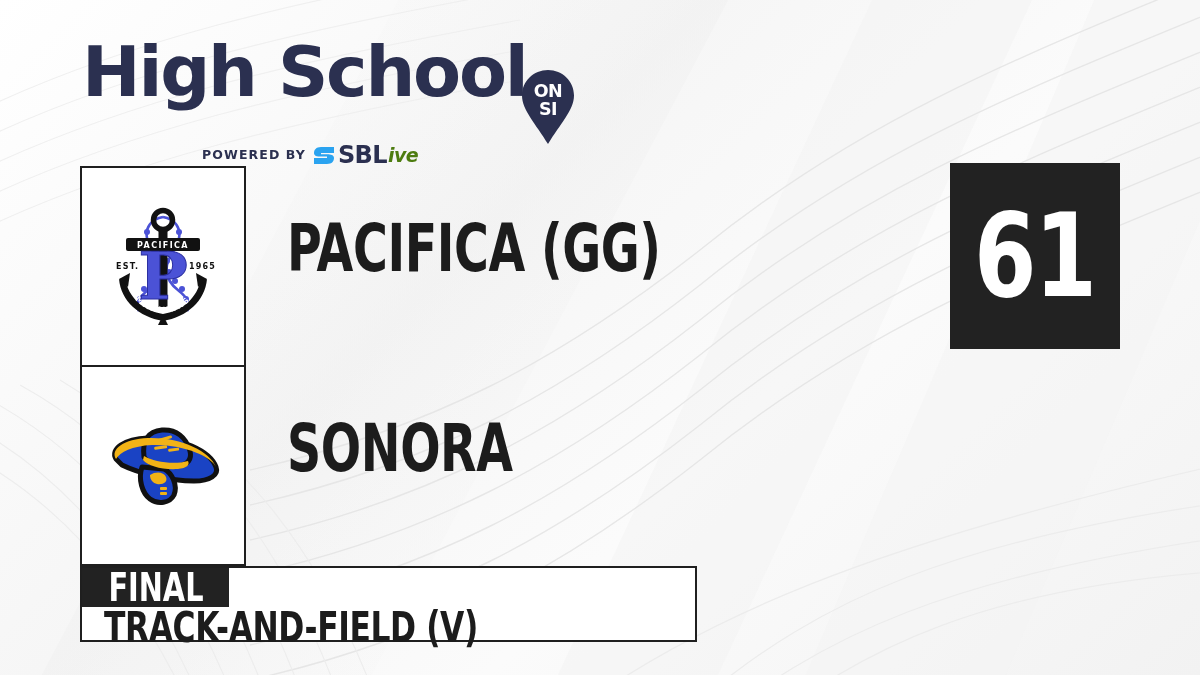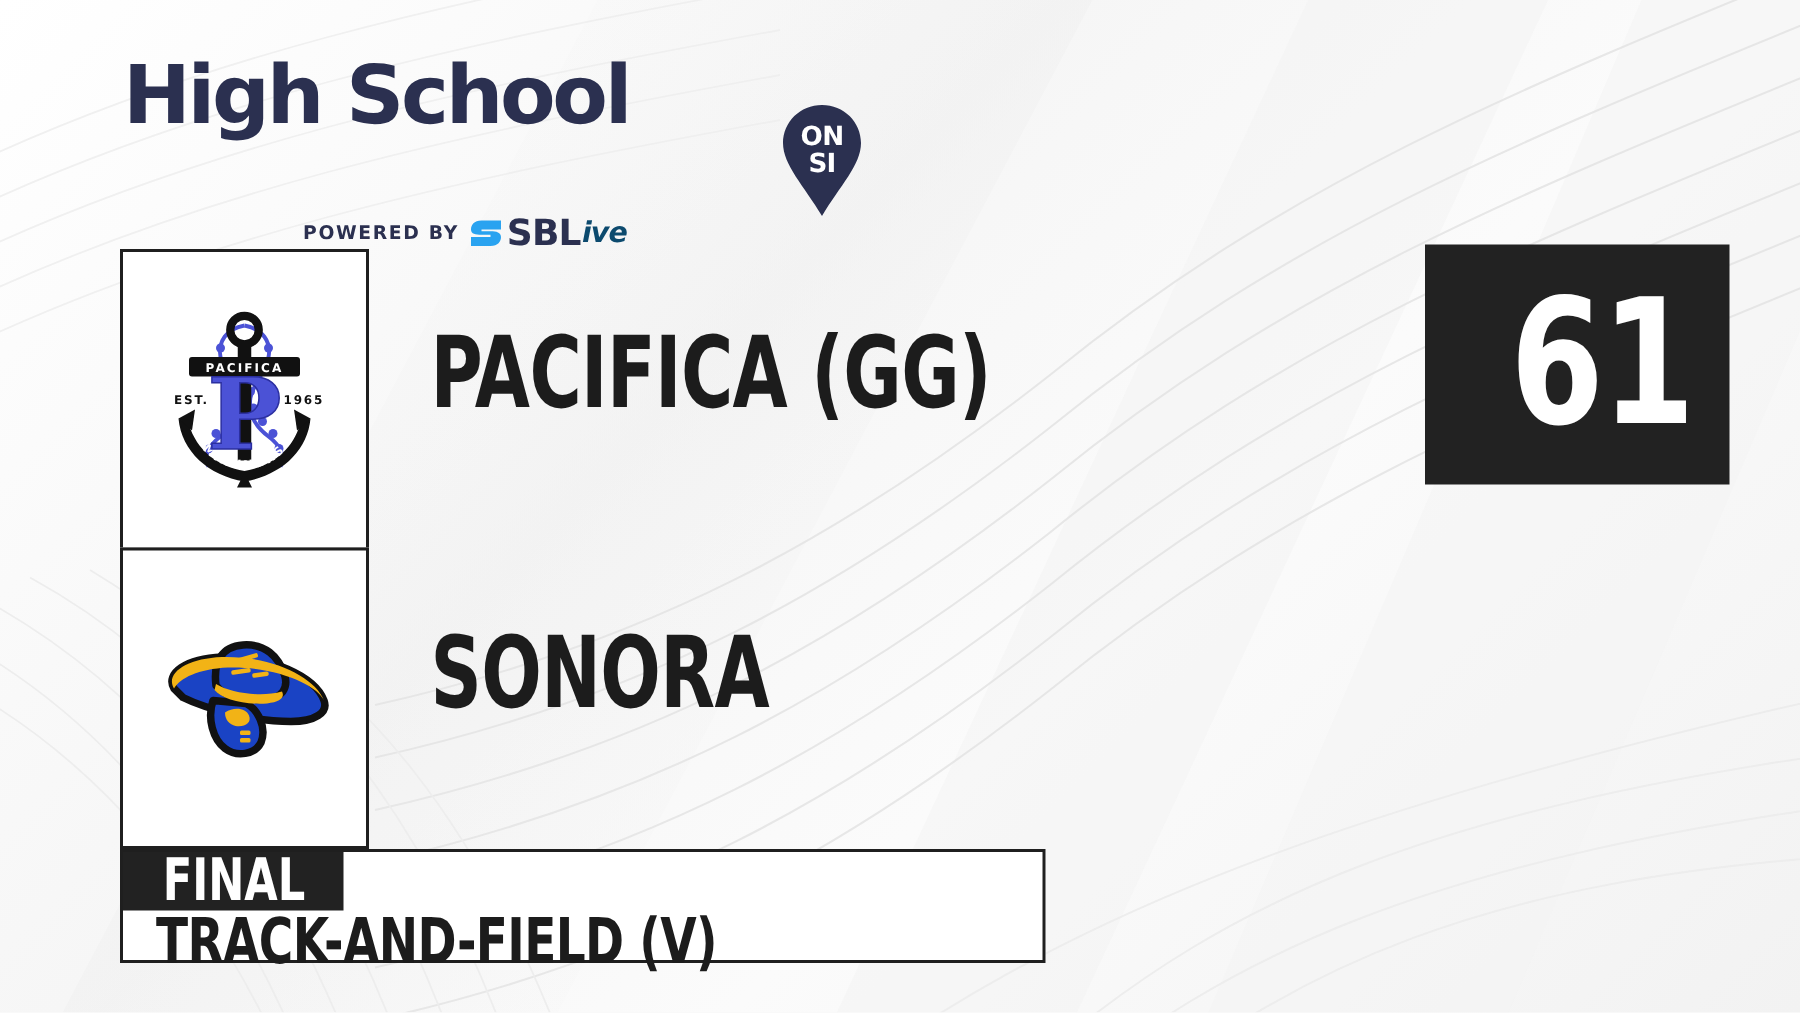--- a/index.html
+++ b/index.html
@@ -13,21 +13,21 @@
   
   .bg-layer{position:absolute;inset:0;}
   .bg-base{background:linear-gradient(135deg,#ffffff 0%,#f6f6f6 38%,#fbfbfb 62%,#f2f2f2 100%);}
   .bg-svg{position:absolute;inset:0;}
 
   
   #brand{position:absolute;left:82px;top:36px;width:430px;height:100px;}
   #wordmark{
     font-family:"DejaVu Sans",sans-serif;
     font-weight:bold;
-    font-size:54px;
+    font-size:70px;
     letter-spacing:-2.2px;
     color:#2b3050;
     line-height:1;
     position:absolute;left:0;top:1px;
     white-space:nowrap;
   }
   #pin{position:absolute;left:437px;top:33px;width:58px;height:76px;}
   #poweredline{
     position:absolute;left:120px;top:108px;
     display:flex;align-items:center;gap:7px;height:22px;
@@ -39,21 +39,21 @@
   }
   #sblive{display:flex;align-items:center;gap:3px;}
   #sblive-word{
     font-family:"DejaVu Sans",sans-serif;
     font-weight:bold;font-size:24px;letter-spacing:-0.6px;
     color:#2b3050;line-height:1;
   }
   #sblive-ive{
     font-family:"DejaVu Sans",sans-serif;
     font-weight:bold;font-style:italic;font-size:19px;letter-spacing:-0.6px;
-    color:#0c4a6e;line-height:1;margin-left:-2px;
+    color:#4d7c0f;line-height:1;margin-left:-2px;
   }
 
   
   .logo-card{
     position:absolute;width:166px;height:201px;
     background:#ffffff;border:2px solid #1f1f1f;
     box-sizing:border-box;
     display:flex;align-items:center;justify-content:center;
   }
   #card-0{left:80px;top:166px;}
@@ -68,23 +68,23 @@
     color:#1c1c1c;
     line-height:1;
     transform:scaleX(0.80);
     transform-origin:left center;
     white-space:nowrap;
   }
   #name-0{left:287px;top:216px;}
   #name-1{left:287px;top:416px;}
 
   .score-box{
-    position:absolute;width:170px;height:160px;
+    position:absolute;width:170px;height:186px;
     background:#222222;
-    display:flex;align-items:center;justify-content:center;padding-left:33px;
+    display:flex;align-items:center;justify-content:center;
   }
   #score-0{left:950px;top:163px;}
   #score-1{left:950px;top:363px;}
   .score-num{
     font-family:"DejaVu Sans Condensed","DejaVu Sans",sans-serif;
     font-weight:bold;font-size:116px;line-height:1;
     color:#ffffff;letter-spacing:-2px;
     transform:scaleX(0.86);
     display:block;
   }

